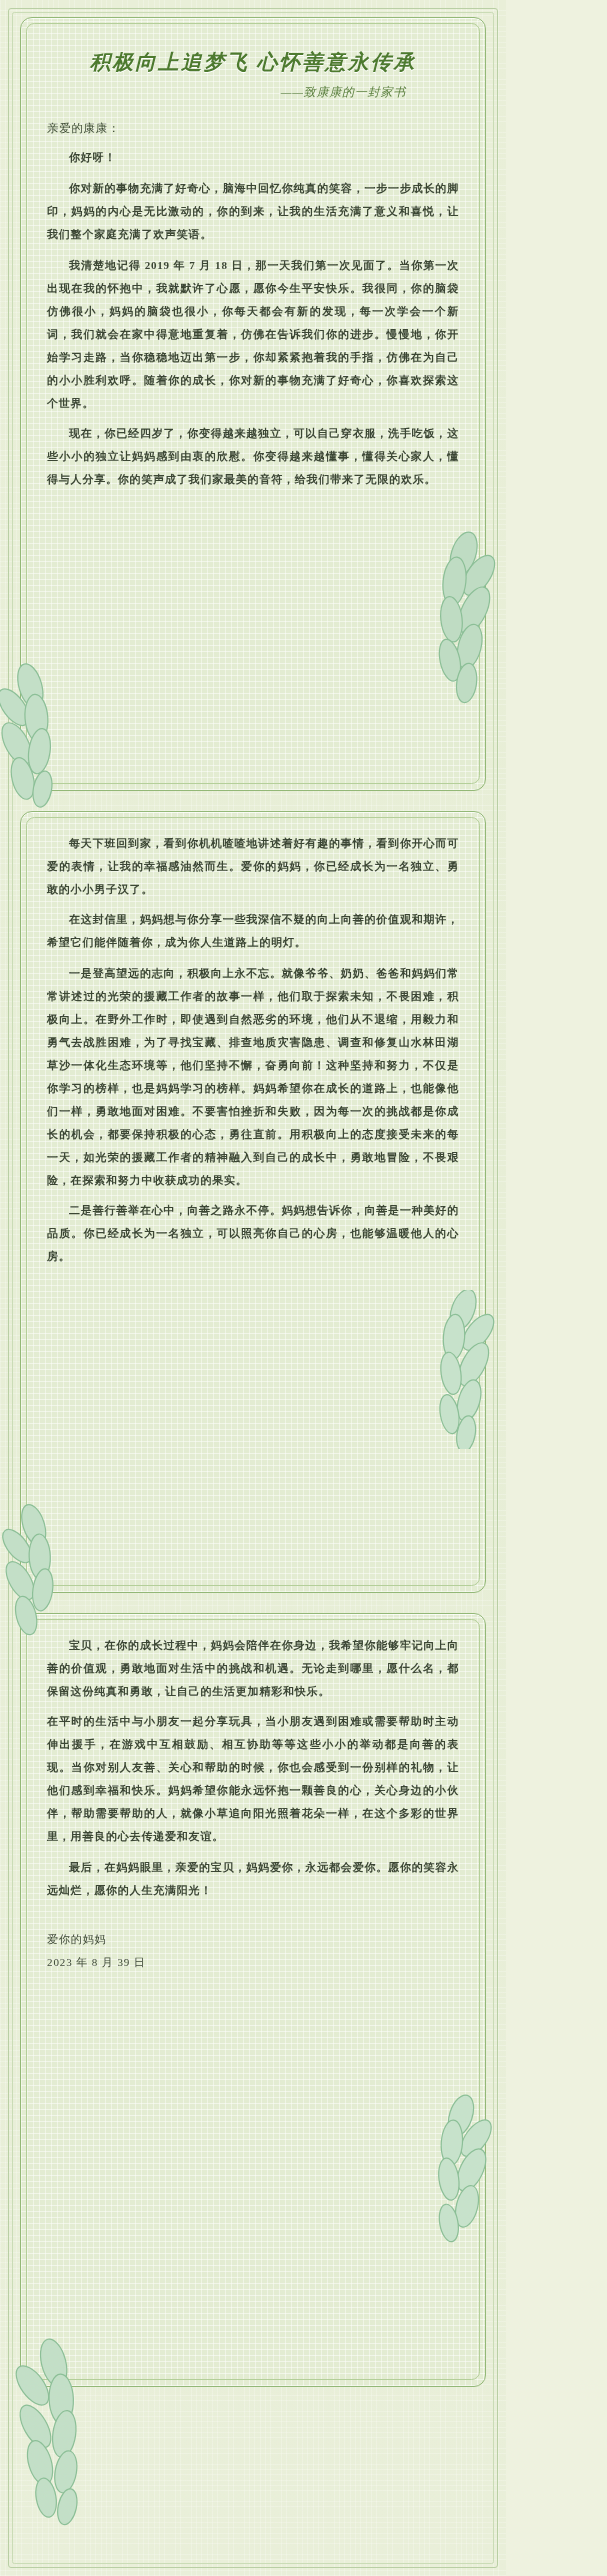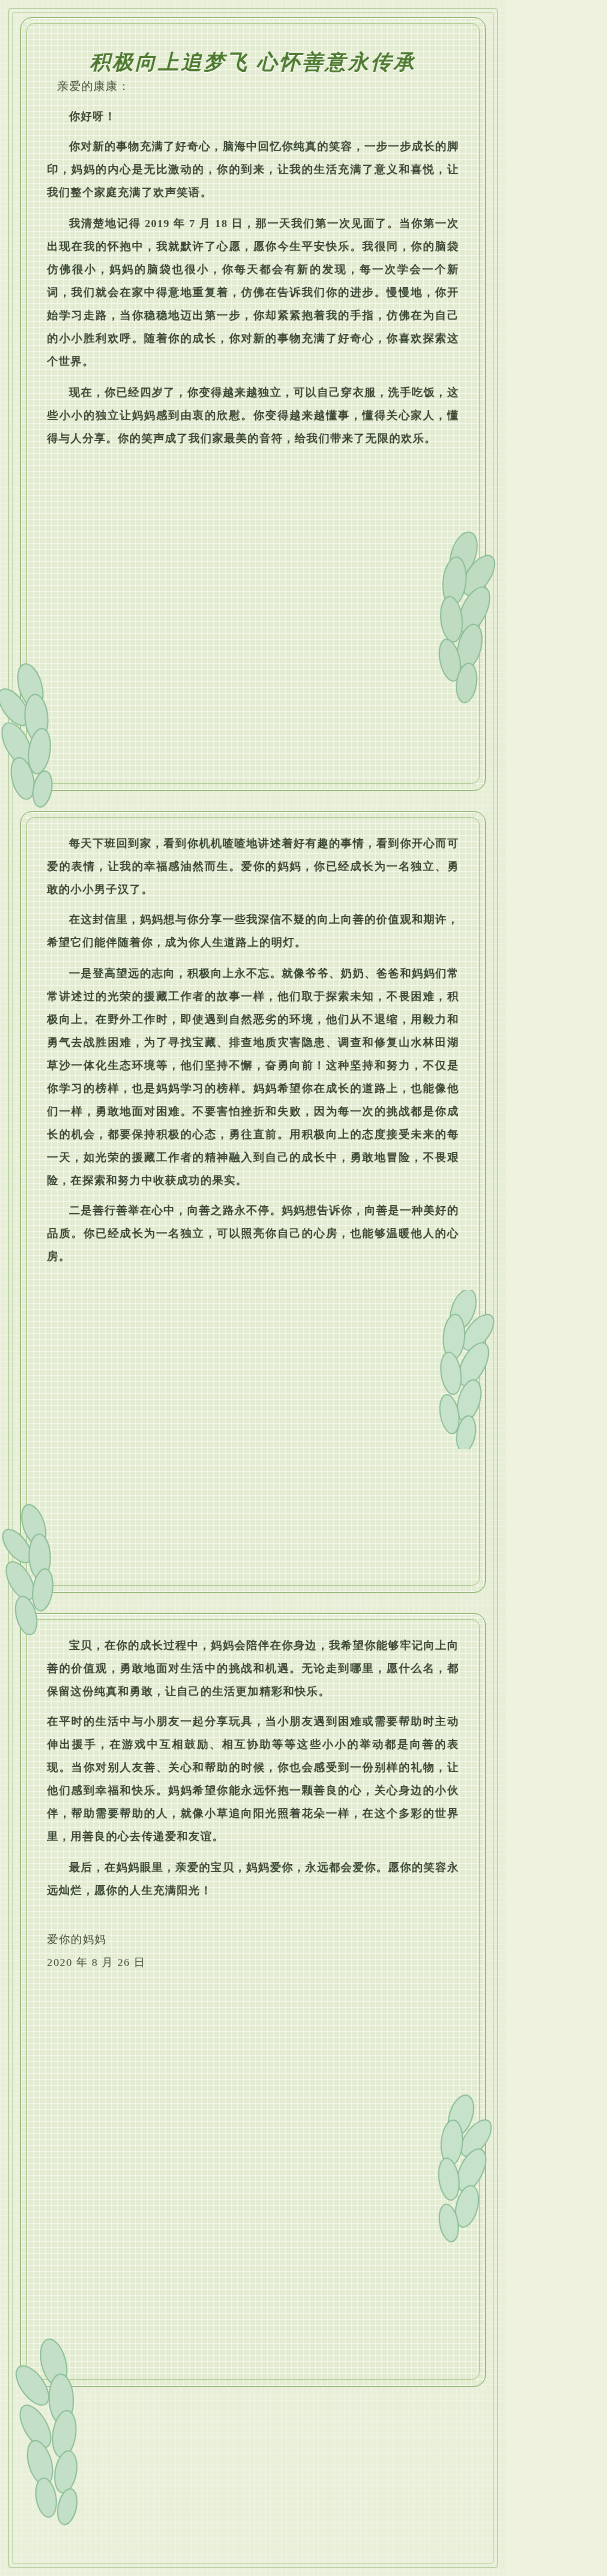--- a/index.html
+++ b/index.html
@@ -87,21 +87,20 @@
     font-style: italic;
     color: #5c8040;
     letter-spacing: 0.8px;
     margin: 7.6px 53px 20px 0;
   }
   .salutation {
     font-size: 11.4px;
     color: #3c4a33;
     margin: 0 0 10.6px 0;
     letter-spacing: 0.8px;
-    padding-left: 10px;
   }
   p.para {
     font-size: 11px;
     line-height: 23px;
     color: #3b4634;
     margin: 0 0 7.6px 0;
     text-indent: 2em;
     letter-spacing: 0.8px;
     text-align: justify;
     font-weight: bold;
@@ -133,41 +132,42 @@
 </style>
 </head>
 <body>
 
 <div class="page">
 
   <div class="outer-frame"></div>
 
   <div class="card card-1">
     <div class="title">积极向上追梦飞   心怀善意永传承</div>
+    <div class="subtitle">——致康康的一封家书</div>
     <div class="salutation">亲爱的康康：</div>
     <p class="para">你好呀！</p>
     <p class="para">你对新的事物充满了好奇心，脑海中回忆你纯真的笑容，一步一步成长的脚印，妈妈的内心是无比激动的，你的到来，让我的生活充满了意义和喜悦，让我们整个家庭充满了欢声笑语。</p>
     <p class="para">我清楚地记得 2019 年 7 月 18 日，那一天我们第一次见面了。当你第一次出现在我的怀抱中，我就默许了心愿，愿你今生平安快乐。我很同，你的脑袋仿佛很小，妈妈的脑袋也很小，你每天都会有新的发现，每一次学会一个新词，我们就会在家中得意地重复着，仿佛在告诉我们你的进步。慢慢地，你开始学习走路，当你稳稳地迈出第一步，你却紧紧抱着我的手指，仿佛在为自己的小小胜利欢呼。随着你的成长，你对新的事物充满了好奇心，你喜欢探索这个世界。</p>
     <p class="para">现在，你已经四岁了，你变得越来越独立，可以自己穿衣服，洗手吃饭，这些小小的独立让妈妈感到由衷的欣慰。你变得越来越懂事，懂得关心家人，懂得与人分享。你的笑声成了我们家最美的音符，给我们带来了无限的欢乐。</p>
   </div>
 
   <div class="card card-2">
     <p class="para">每天下班回到家，看到你机机喳喳地讲述着好有趣的事情，看到你开心而可爱的表情，让我的幸福感油然而生。爱你的妈妈，你已经成长为一名独立、勇敢的小小男子汉了。</p>
     <p class="para">在这封信里，妈妈想与你分享一些我深信不疑的向上向善的价值观和期许，希望它们能伴随着你，成为你人生道路上的明灯。</p>
     <p class="para">一是登高望远的志向，积极向上永不忘。就像爷爷、奶奶、爸爸和妈妈们常常讲述过的光荣的援藏工作者的故事一样，他们取于探索未知，不畏困难，积极向上。在野外工作时，即使遇到自然恶劣的环境，他们从不退缩，用毅力和勇气去战胜困难，为了寻找宝藏、排查地质灾害隐患、调查和修复山水林田湖草沙一体化生态环境等，他们坚持不懈，奋勇向前！这种坚持和努力，不仅是你学习的榜样，也是妈妈学习的榜样。妈妈希望你在成长的道路上，也能像他们一样，勇敢地面对困难。不要害怕挫折和失败，因为每一次的挑战都是你成长的机会，都要保持积极的心态，勇往直前。用积极向上的态度接受未来的每一天，如光荣的援藏工作者的精神融入到自己的成长中，勇敢地冒险，不畏艰险，在探索和努力中收获成功的果实。</p>
     <p class="para">二是善行善举在心中，向善之路永不停。妈妈想告诉你，向善是一种美好的品质。你已经成长为一名独立，可以照亮你自己的心房，也能够温暖他人的心房。</p>
   </div>
 
   <div class="card card-3">
     <p class="para">宝贝，在你的成长过程中，妈妈会陪伴在你身边，我希望你能够牢记向上向善的价值观，勇敢地面对生活中的挑战和机遇。无论走到哪里，愿什么名，都保留这份纯真和勇敢，让自己的生活更加精彩和快乐。</p>
     <p class="para noindent">在平时的生活中与小朋友一起分享玩具，当小朋友遇到困难或需要帮助时主动伸出援手，在游戏中互相鼓励、相互协助等等这些小小的举动都是向善的表现。当你对别人友善、关心和帮助的时候，你也会感受到一份别样的礼物，让他们感到幸福和快乐。妈妈希望你能永远怀抱一颗善良的心，关心身边的小伙伴，帮助需要帮助的人，就像小草追向阳光照着花朵一样，在这个多彩的世界里，用善良的心去传递爱和友谊。</p>
     <p class="para">最后，在妈妈眼里，亲爱的宝贝，妈妈爱你，永远都会爱你。愿你的笑容永远灿烂，愿你的人生充满阳光！</p>
     <div class="signature">
       <div>爱你的妈妈</div>
-      <div>2020 年 8 月 26 日</div>
+      <div>2023 年 8 月 39 日</div>
     </div>
   </div>
 
   <div class="deco deco-1">
     <svg width="91" height="175" viewBox="0 0 120 230">
       <g fill="#bfdcc3" stroke="#8cbf97" stroke-width="1.6">
         <ellipse cx="72" cy="30" rx="16" ry="30" transform="rotate(18 72 30)"></ellipse>
         <ellipse cx="92" cy="58" rx="15" ry="30" transform="rotate(34 92 58)"></ellipse>
         <ellipse cx="60" cy="66" rx="15" ry="32" transform="rotate(6 60 66)"></ellipse>
         <ellipse cx="86" cy="104" rx="16" ry="33" transform="rotate(26 86 104)"></ellipse>

